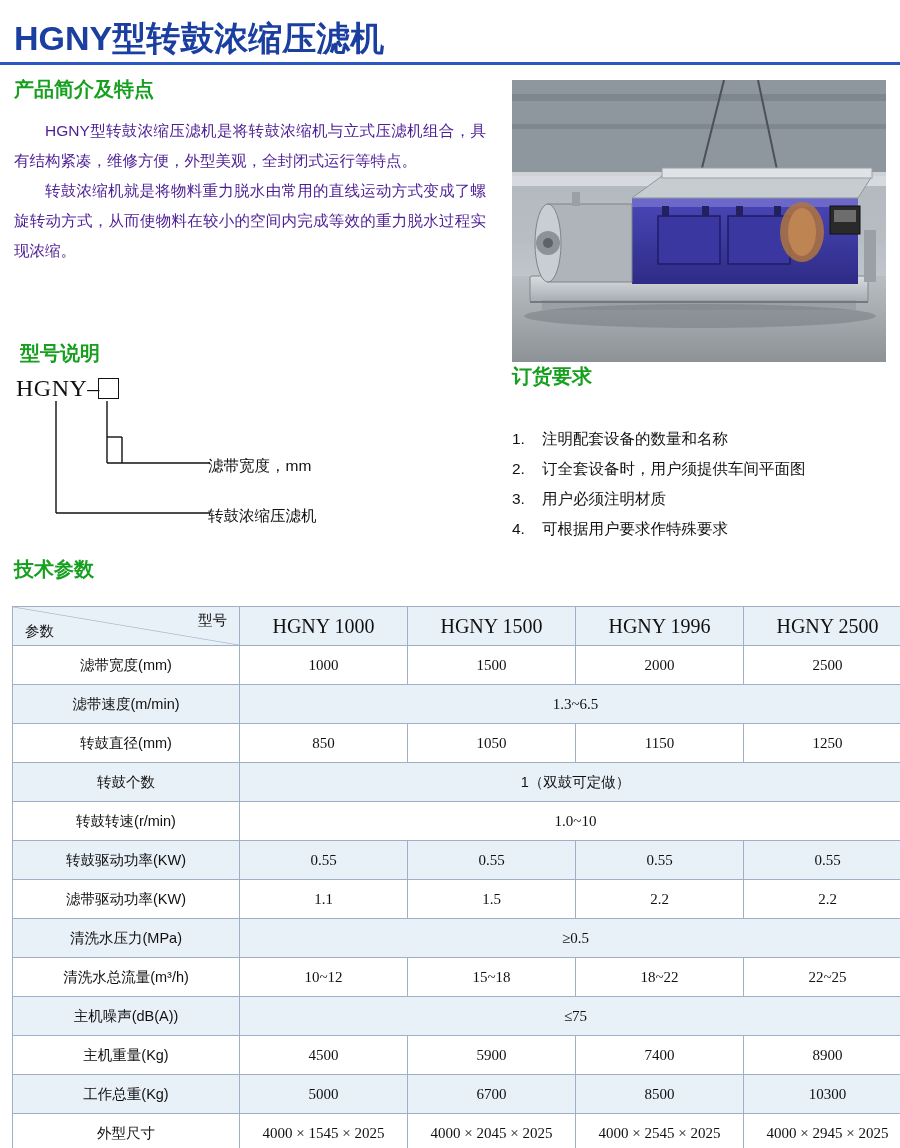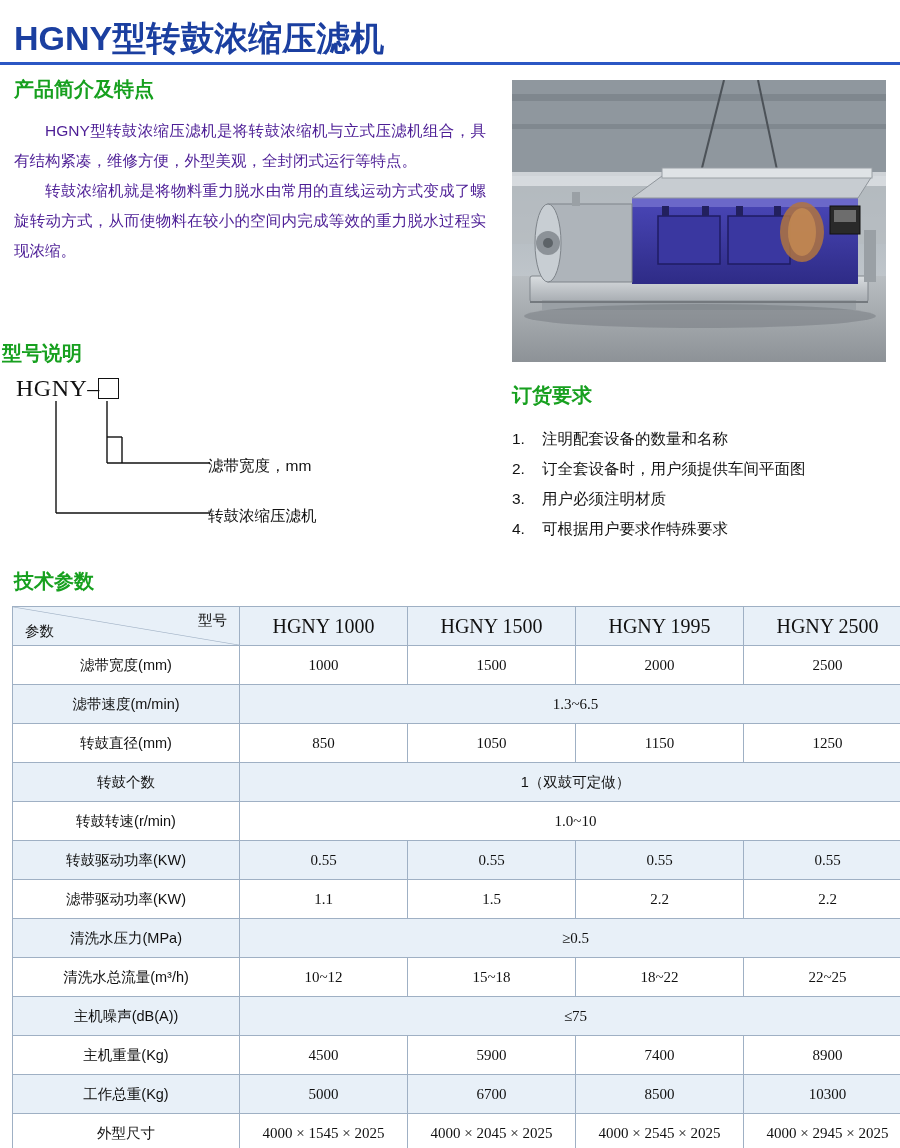--- a/index.html
+++ b/index.html
@@ -44,23 +44,23 @@
   }
 
   
   .sec-heading {
     color: #17a01f;
     font-size: 20px;
     font-weight: bold;
     font-family: "Liberation Sans", "DejaVu Sans", sans-serif;
   }
   #sec-intro-heading { position: absolute; left: 14px; top: 76px; }
-  #sec-model-heading { position: absolute; left: 2px; top: 340px; }
-  #sec-order-heading { position: absolute; left: 512px; top: 382px; font-family: Liberation Serif, serif; }
-  #sec-spec-heading { position: absolute; left: 14px; top: 568px; }
+  #sec-model-heading { position: absolute; left: 20px; top: 340px; }
+  #sec-order-heading { position: absolute; left: 512px; top: 363px; font-family: Liberation Serif, serif; }
+  #sec-spec-heading { position: absolute; left: 14px; top: 556px; }
 
   
   .intro-block {
     position: absolute;
     left: 14px;
     top: 116px;
     width: 472px;
     font-size: 15.5px;
     line-height: 30px;
     color: #4c1d95;
@@ -331,21 +331,21 @@
         <tr>
           <td class="corner label-col">
             <svg class="diag" viewBox="0 0 222 54" preserveAspectRatio="none">
               <line x1="0" y1="0" x2="222" y2="54" stroke="#9fb0c4" stroke-width="1"></line>
             </svg>
             <span class="hdr-model">型号</span>
             <span class="hdr-param">参数</span>
           </td>
           <td class="hdr-val val-col">HGNY 1000</td>
           <td class="hdr-val val-col">HGNY 1500</td>
-          <td class="hdr-val val-col">HGNY 1995</td>
+          <td class="hdr-val val-col">HGNY 1996</td>
           <td class="hdr-val val-col">HGNY 2500</td>
         </tr>
 
         <tr class="plain">
           <td class="label-col">滤带宽度(mm)</td>
           <td class="val-col num">1000</td>
           <td class="val-col num">1500</td>
           <td class="val-col num">2000</td>
           <td class="val-col num">2500</td>
         </tr>

